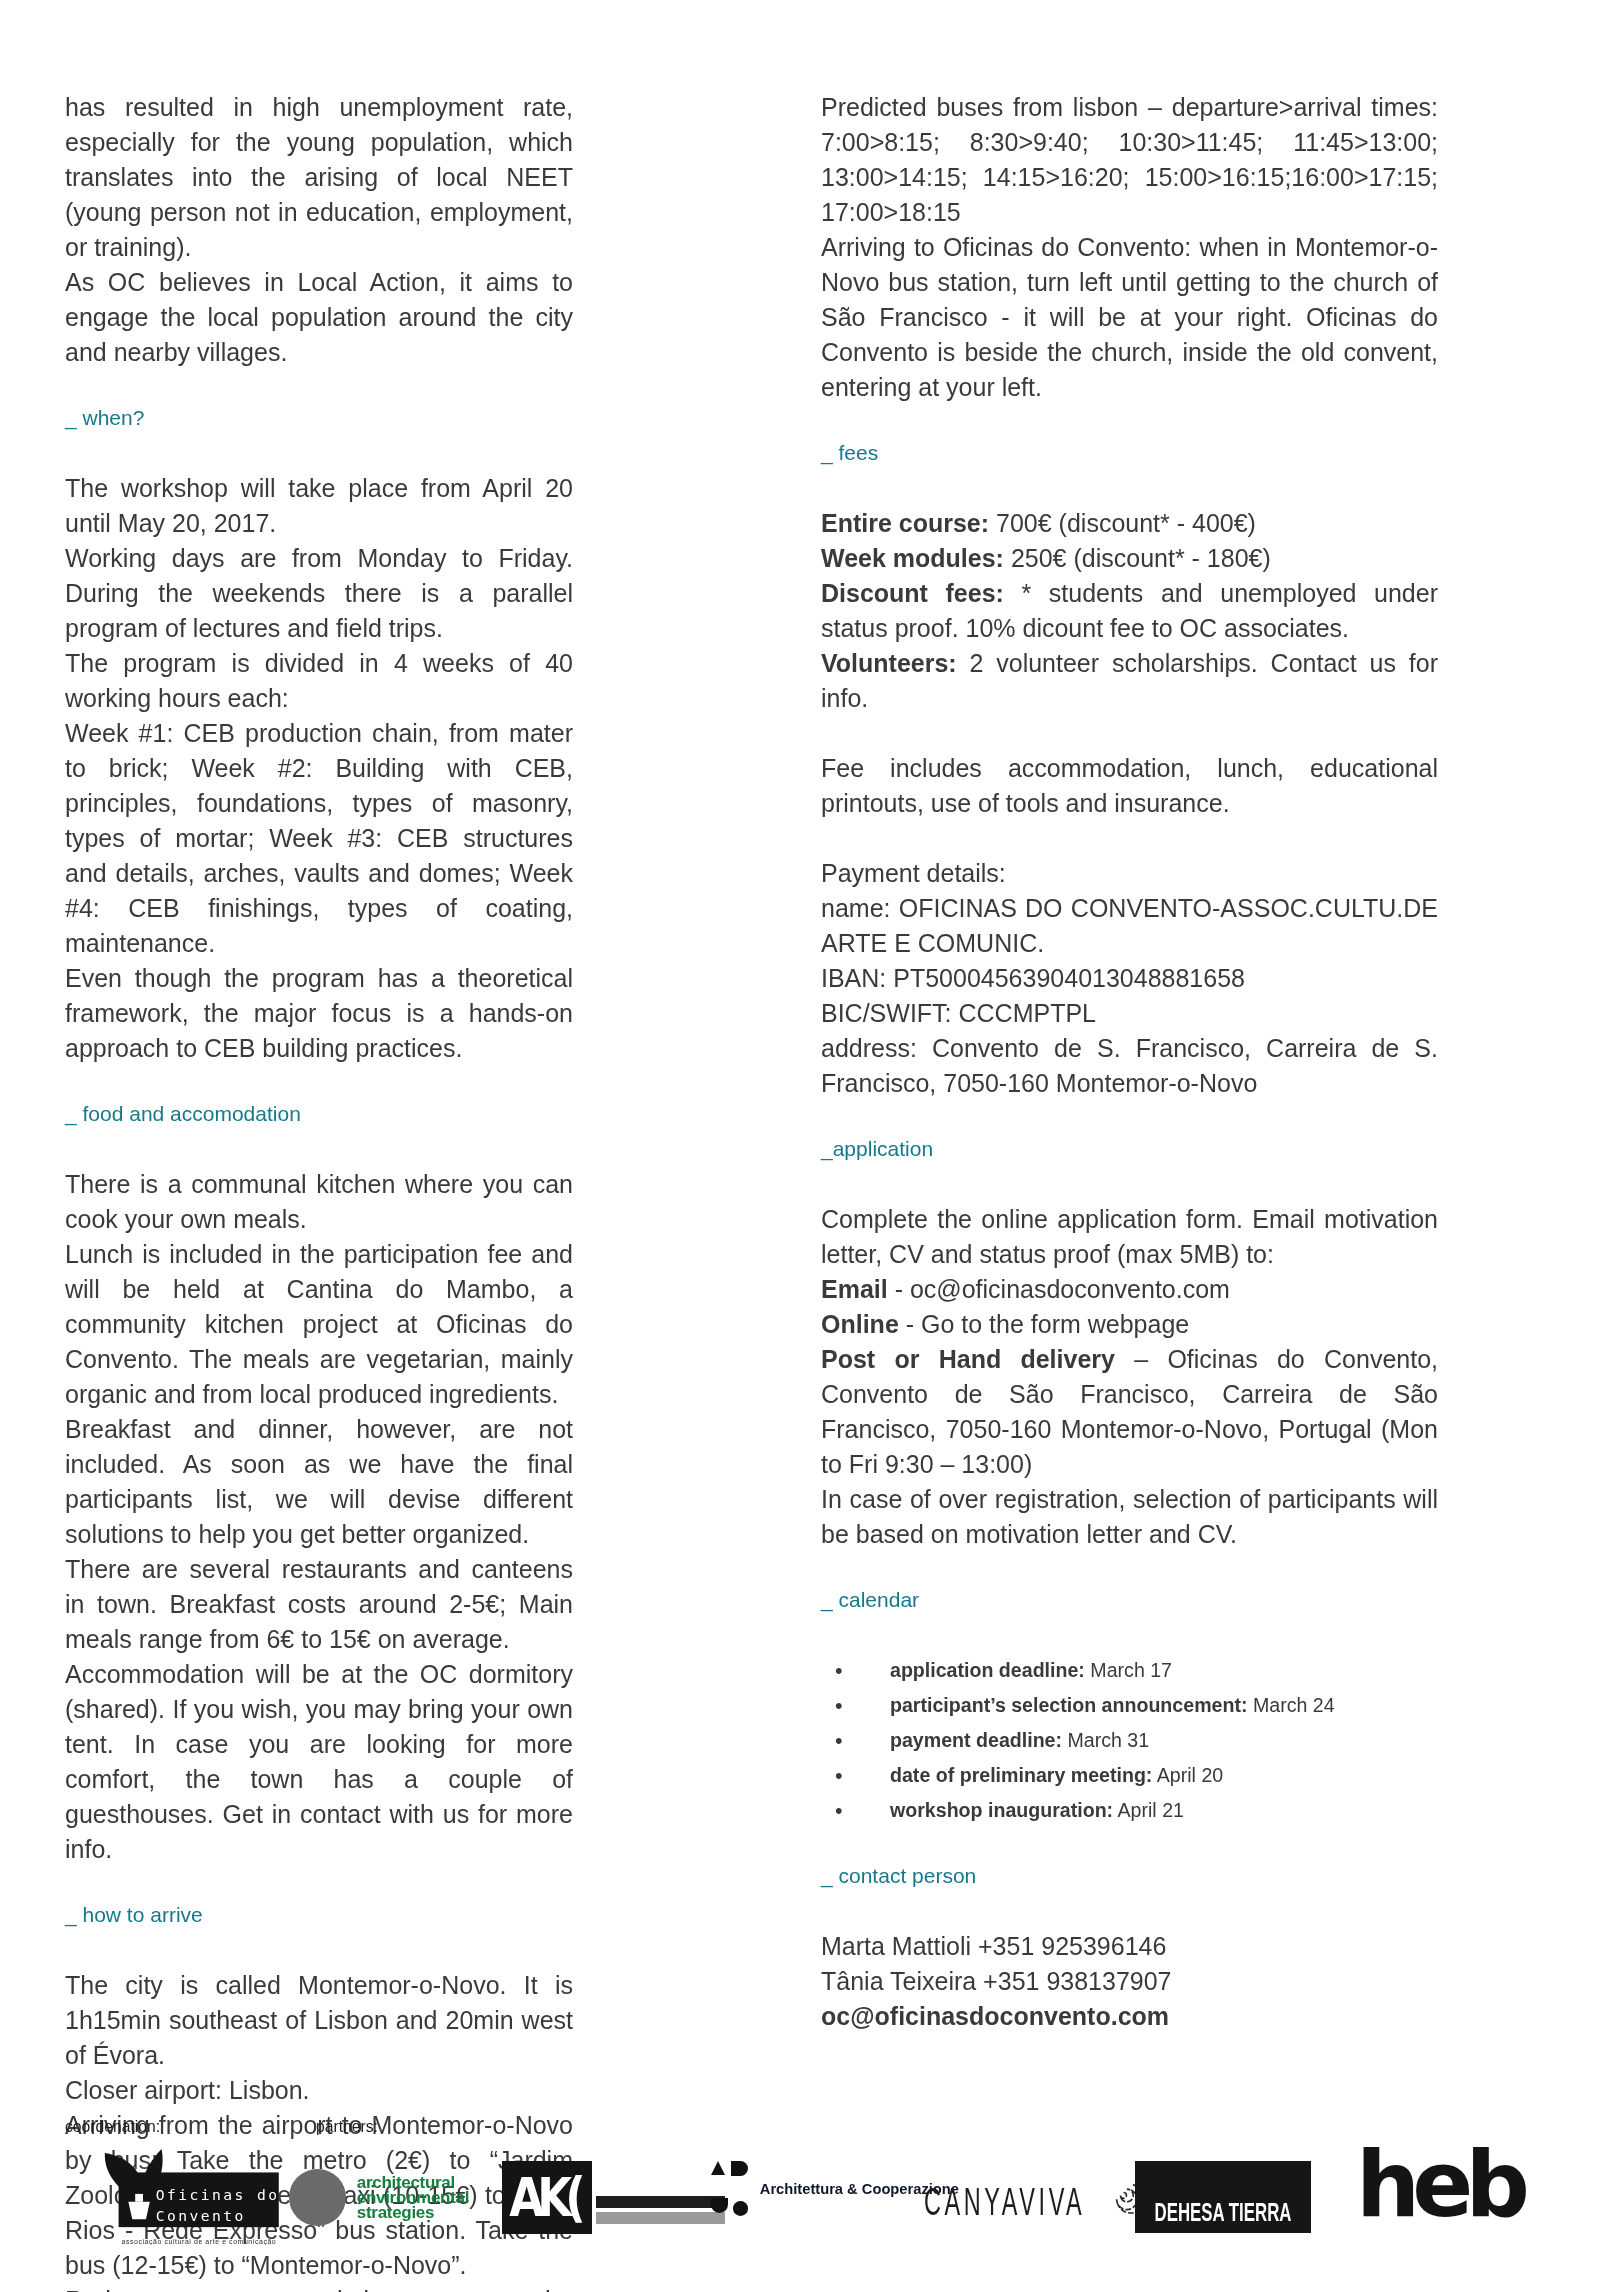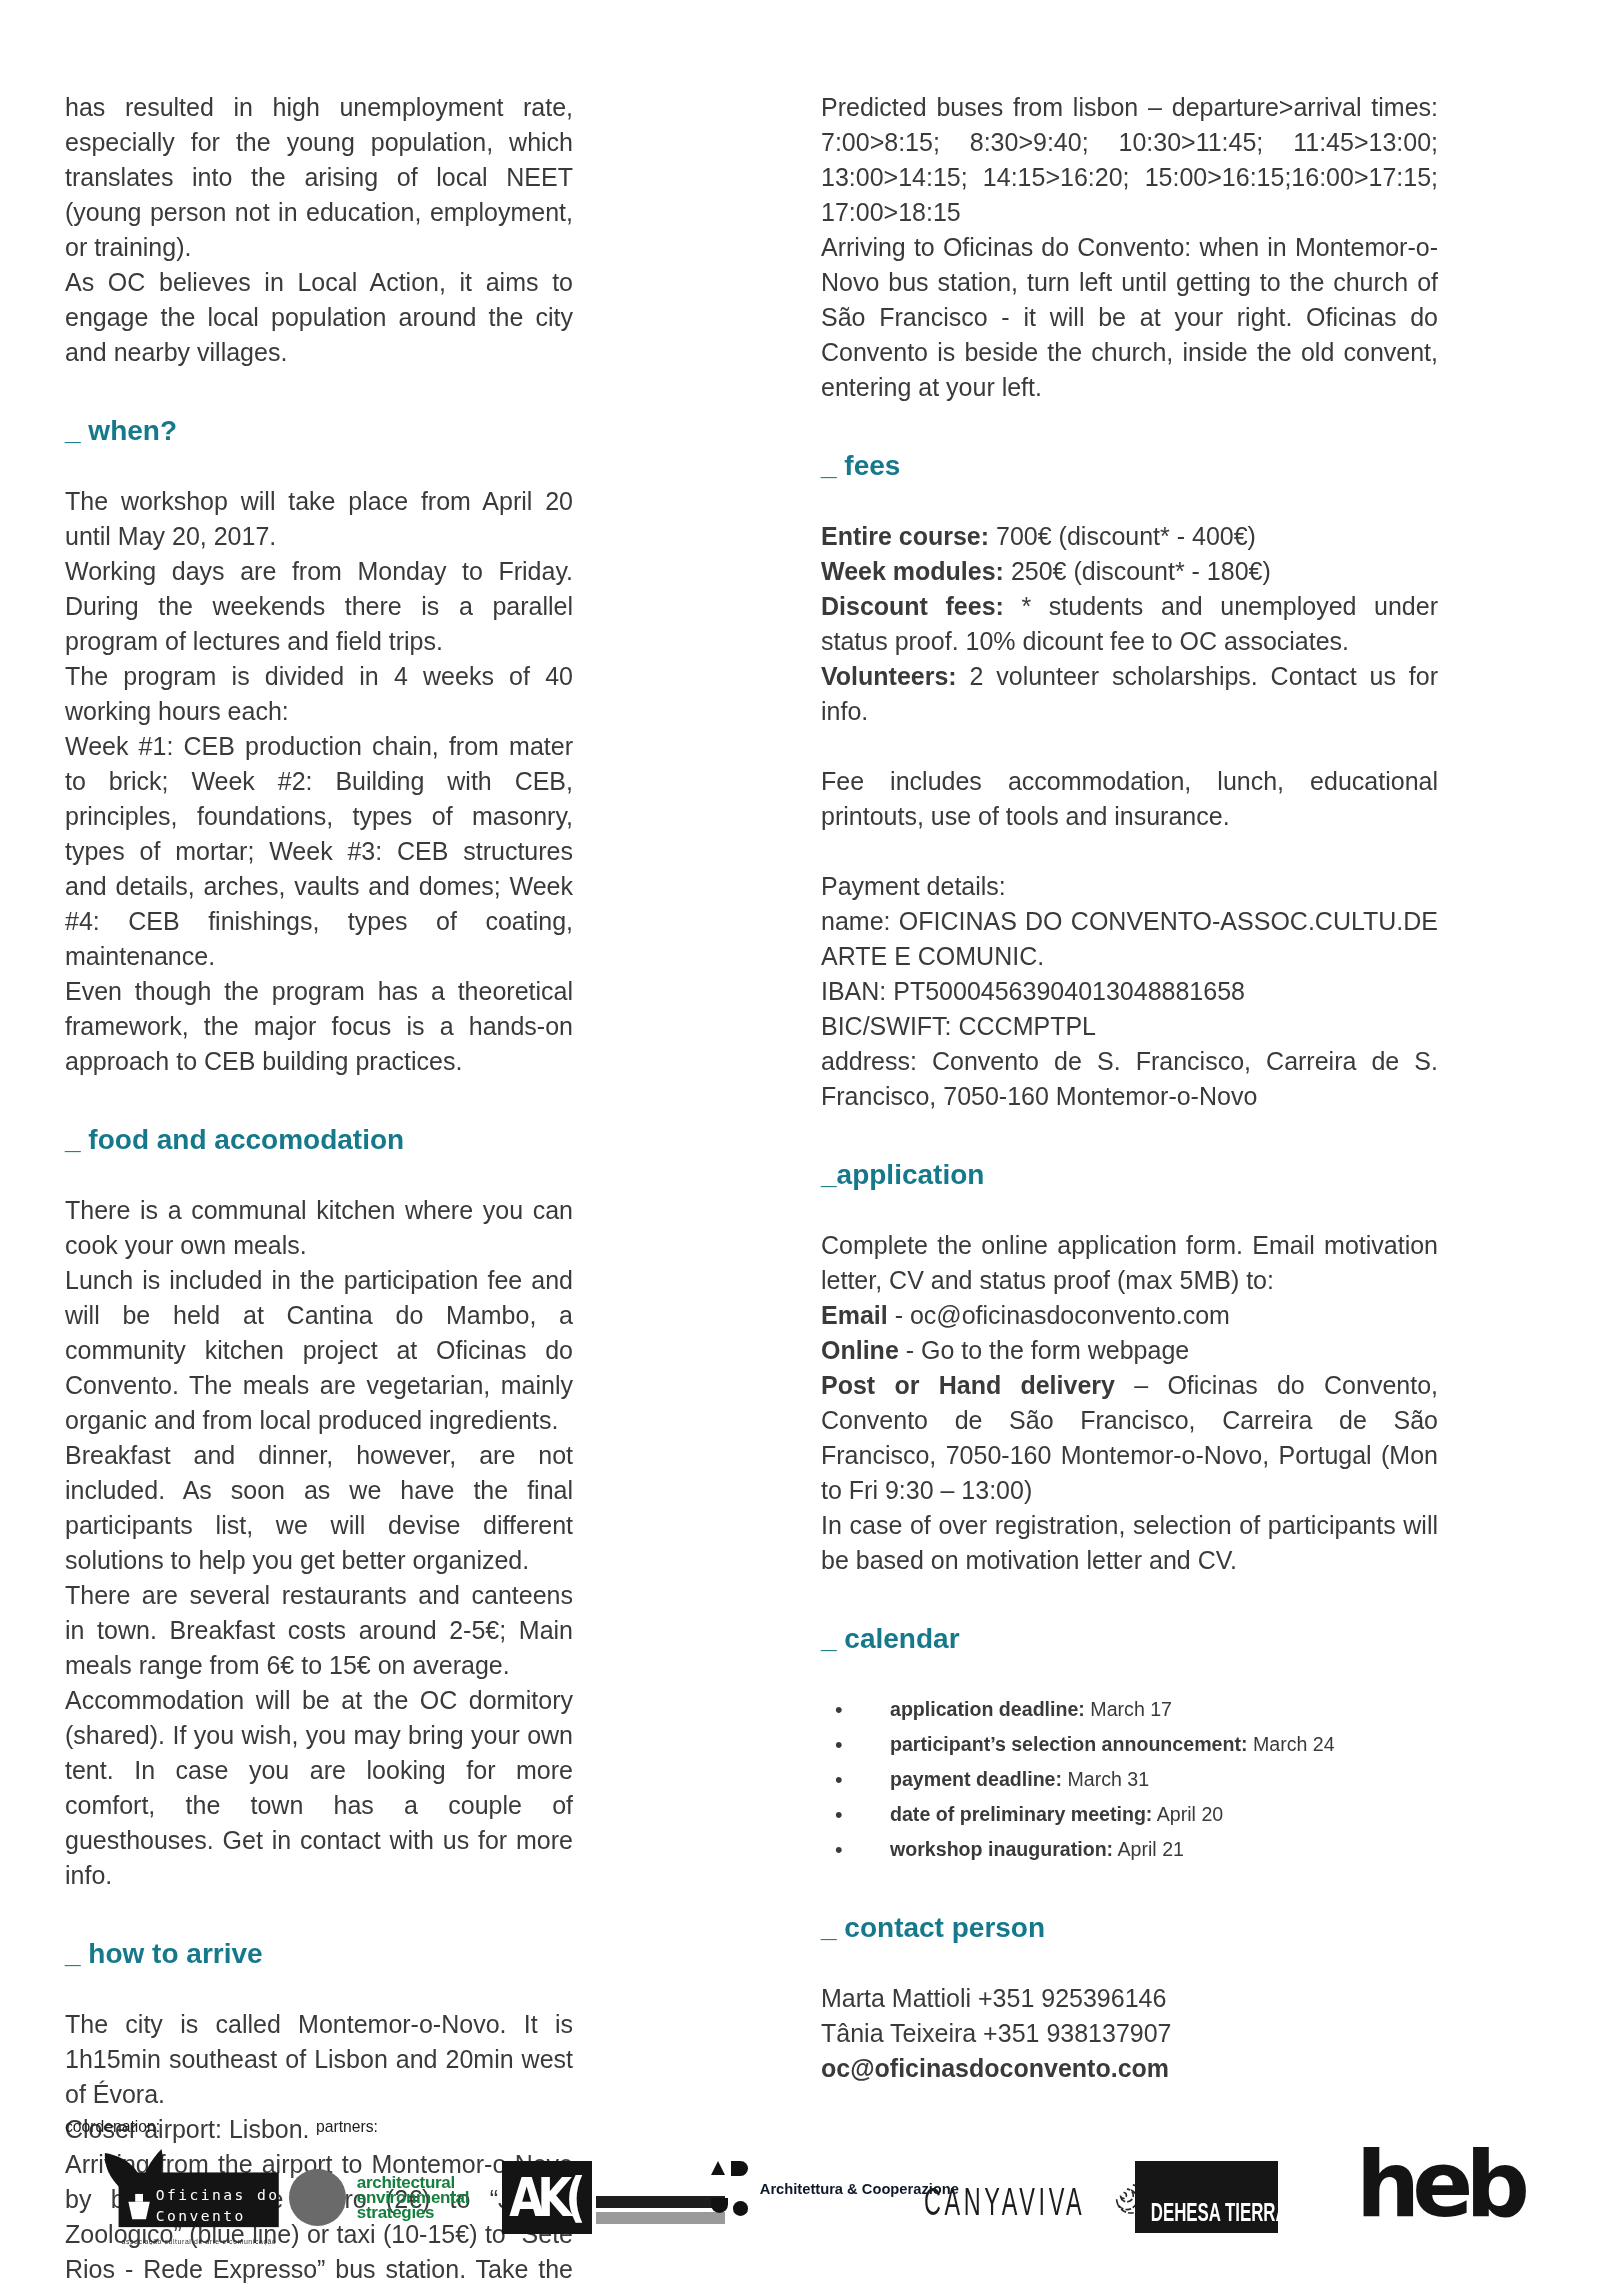--- a/index.html
+++ b/index.html
@@ -5,21 +5,21 @@
   * { margin:0; padding:0; box-sizing:border-box; }
   html, body { width:1621px; height:2293px; background:#ffffff; }
   body { position:relative; font-family:"Liberation Sans", sans-serif; color:var(--text,#3a3a3a); overflow:hidden; }
 
   .col { position:absolute; top:90px; }
   #col-left  { left:65px;  width:508px; }
   #col-right { left:821px; width:617px; }
 
   .p { font-size:25px; line-height:35px; text-align:justify; }
   .b { font-weight:bold; }
-  .h { font-size:28px; line-height:37px; font-weight:700; color:var(--accent,#15798b); margin:42px 0 35px 0; }
+  .h { font-size:21px; line-height:37px; font-weight:400; color:var(--accent,#15798b); margin:29px 0 35px 0; }
   .sp { height:35px; }
 
   ul.bullets { list-style:none; margin:8px; padding:0; }
   ul.bullets li { font-size:19.6px; line-height:35px; position:relative; padding-left:61px; text-align:left; }
   ul.bullets li::before { content:"\2022"; position:absolute; left:5.9px; top:0; font-size:21.6px; }
 
   
   .footer { position:absolute; left:0; top:2098px; width:1621px; height:176px; }
   .flabel { position:absolute; top:19.6px; font-size:15.7px; color:#1c1c1c; }
   #coordination-label { left:65px; }
@@ -52,21 +52,21 @@
   .arco-o { width:14.7px; height:14.7px; background:#111; border-radius:50%; margin-top:2.9px; }
   .arco-text { margin-left:11.8px; font-weight:bold; font-size:14.7px; color:#0f172a; white-space:nowrap; }
 
   
   #logo-canyaviva { left:924px; top:73px; display:flex; align-items:flex-end; }
   .canya-text { font-size:25.5px; font-weight:400; letter-spacing:3.9px; color:#1d1d1d; transform:scaleY(1.55) scaleX(0.92); transform-origin:left center; white-space:nowrap; }
   .canya-spiral { margin-left:2px; }
 
   
   #logo-dehesa { left:1135px; top:63px; }
-  .dehesa-box { width:143px; height:72px; background:#161616; position:relative; }
+  .dehesa-box { width:176px; height:72px; background:#161616; position:relative; }
   .dehesa-text { position:absolute; bottom:4.9px; left:0; right:0; text-align:center; color:#ffffff; font-weight:bold; font-size:21.6px; letter-spacing:0px; transform:scaleX(0.78) scaleY(1.2); transform-origin:center bottom; white-space:nowrap; }
 
   
   #logo-heb { left:1356px; top:45px; }
   .heb-text { font-family:"DejaVu Sans", sans-serif; font-weight:bold; font-size:90px; line-height:84px; letter-spacing:-7.8px; color:#141414; }
 </style>
 </head>
 <body style="background: rgb(255, 255, 255);">
 
 <div class="col" id="col-left">

